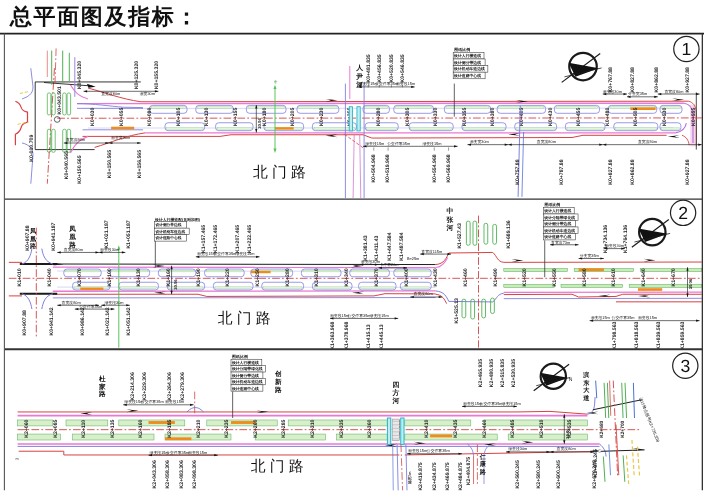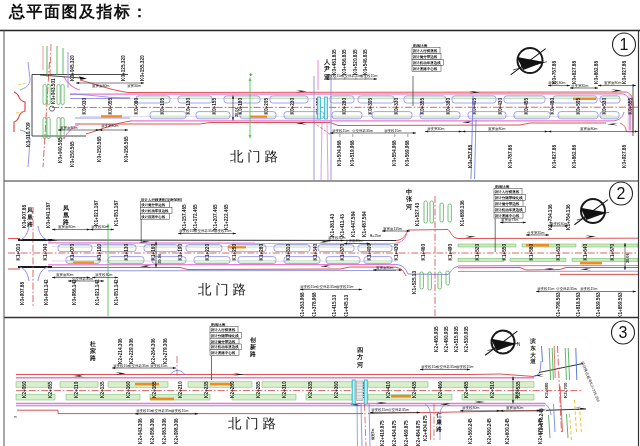--- a/index.html
+++ b/index.html
@@ -1,16 +1,16 @@
 <!DOCTYPE html>
 <html><head><meta charset="utf-8">
 <style>
 html,body{margin:0;padding:0;background:#fff;width:640px;height:446px;overflow:hidden}
 svg text{font-family:"Liberation Sans",sans-serif}
-.title{position:absolute;z-index:5;left:9px;top:2px;font-family:"Liberation Serif",serif;font-weight:bold;font-size:16px;color:#111;letter-spacing:1.5px}
+.title{position:absolute;z-index:5;left:9px;top:2px;font-family:"Liberation Serif",serif;font-weight:bold;font-size:20px;color:#111;letter-spacing:1.5px}
 </style></head>
 <body>
 <div class="title">总平面图及指标：</div>
 <svg width="640" height="446" viewBox="0 0 640 446" style="position:absolute;left:0;top:0">
 <rect x="0" y="0" width="640" height="446" fill="#ffffff"></rect>
 <line x1="128" y1="92.5" x2="626" y2="92.0" stroke="#d94040" stroke-width="0.9"></line>
 <line x1="70" y1="94.2" x2="622" y2="93.8" stroke="#ea79d4" stroke-width="1.3"></line>
 <rect x="627.5" y="95" width="4.5" height="38" fill="#f8d5ef"></rect>
 <path d="M622 93.8 C 627 94.5, 629.5 98, 630 104 L630 130" stroke="#b66fd8" stroke-width="1.0" fill="none"></path>
 <path d="M626 92 C 630 93, 632.5 96, 633 102 L633 133" stroke="#d94040" stroke-width="0.8" fill="none"></path>

